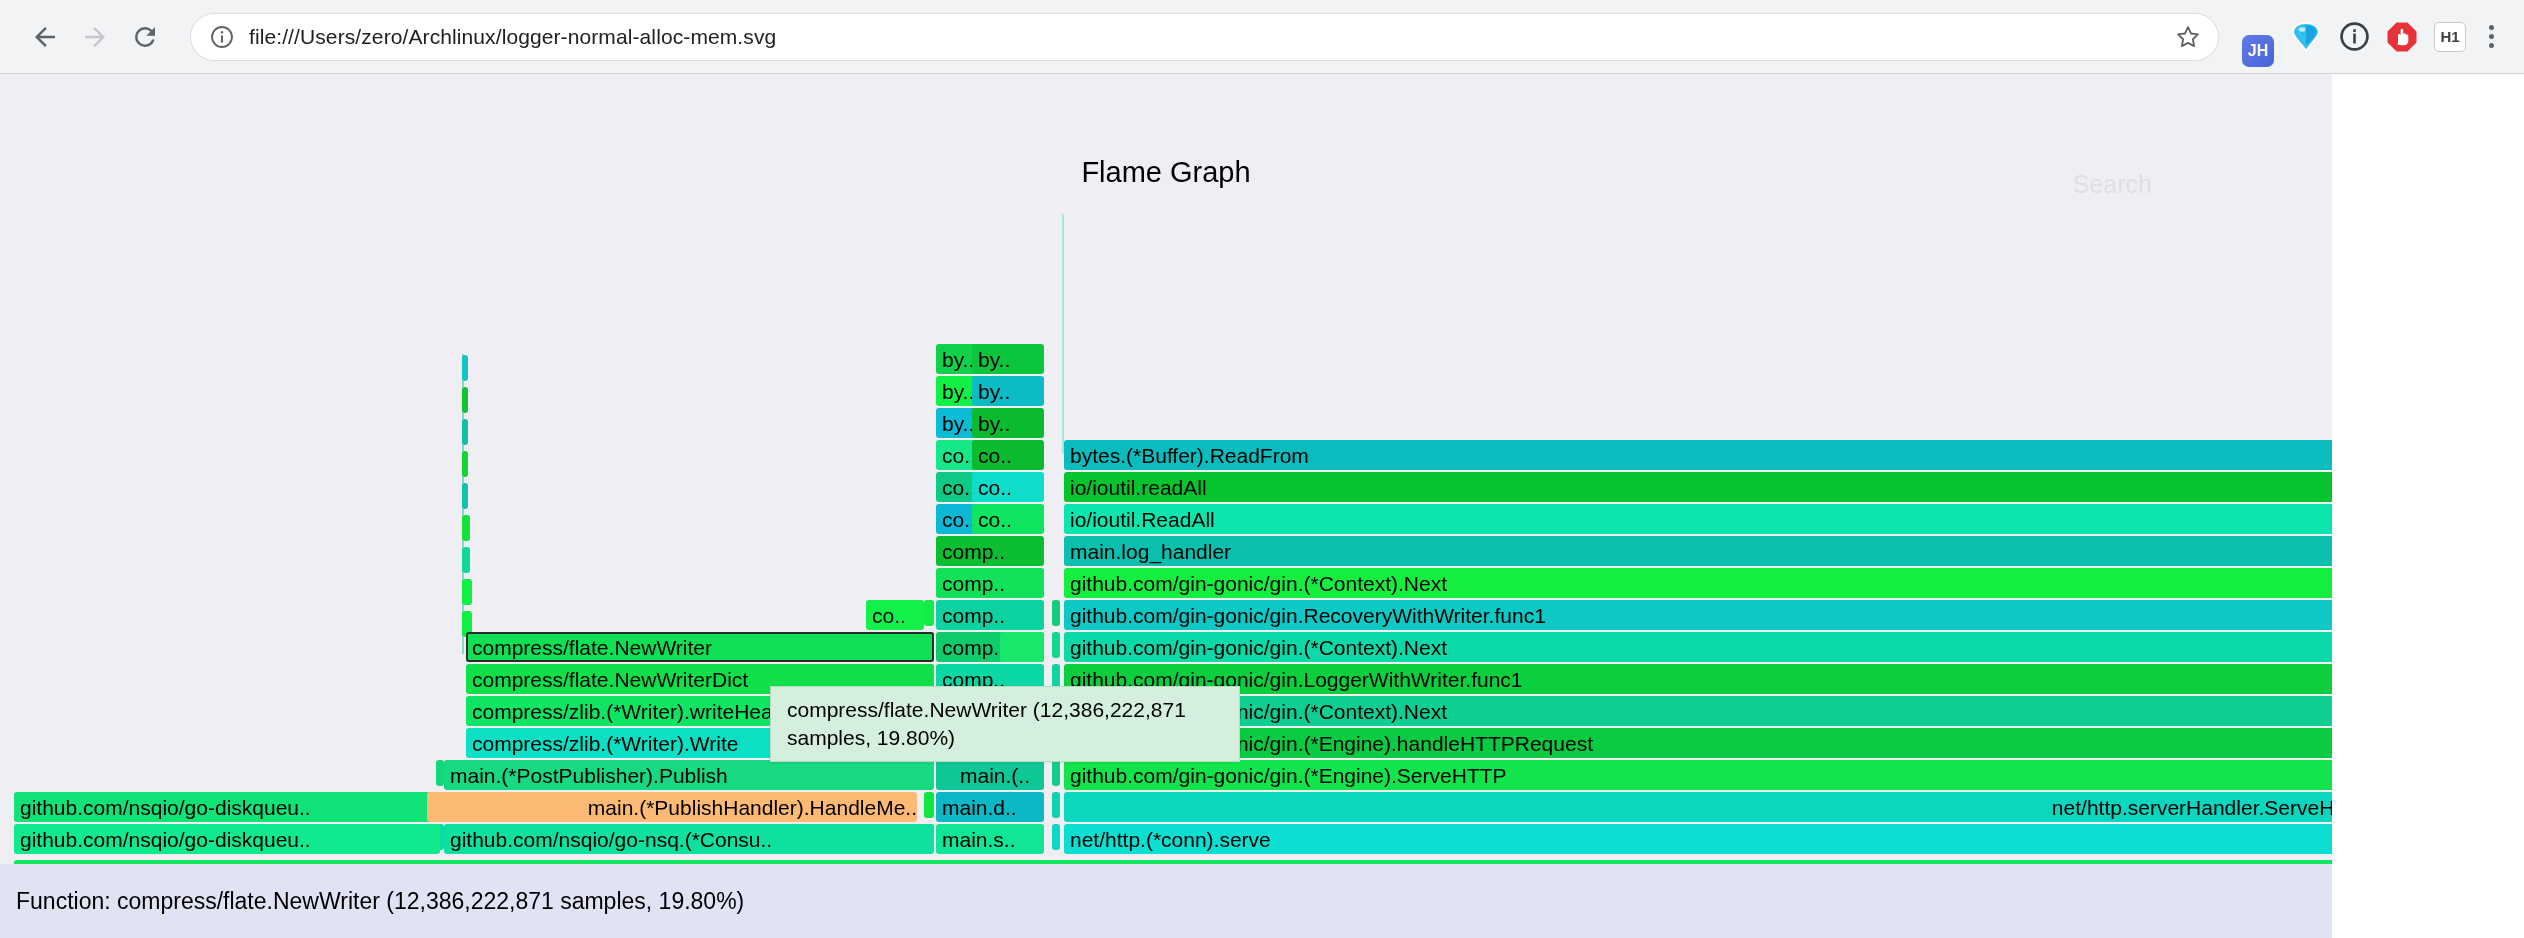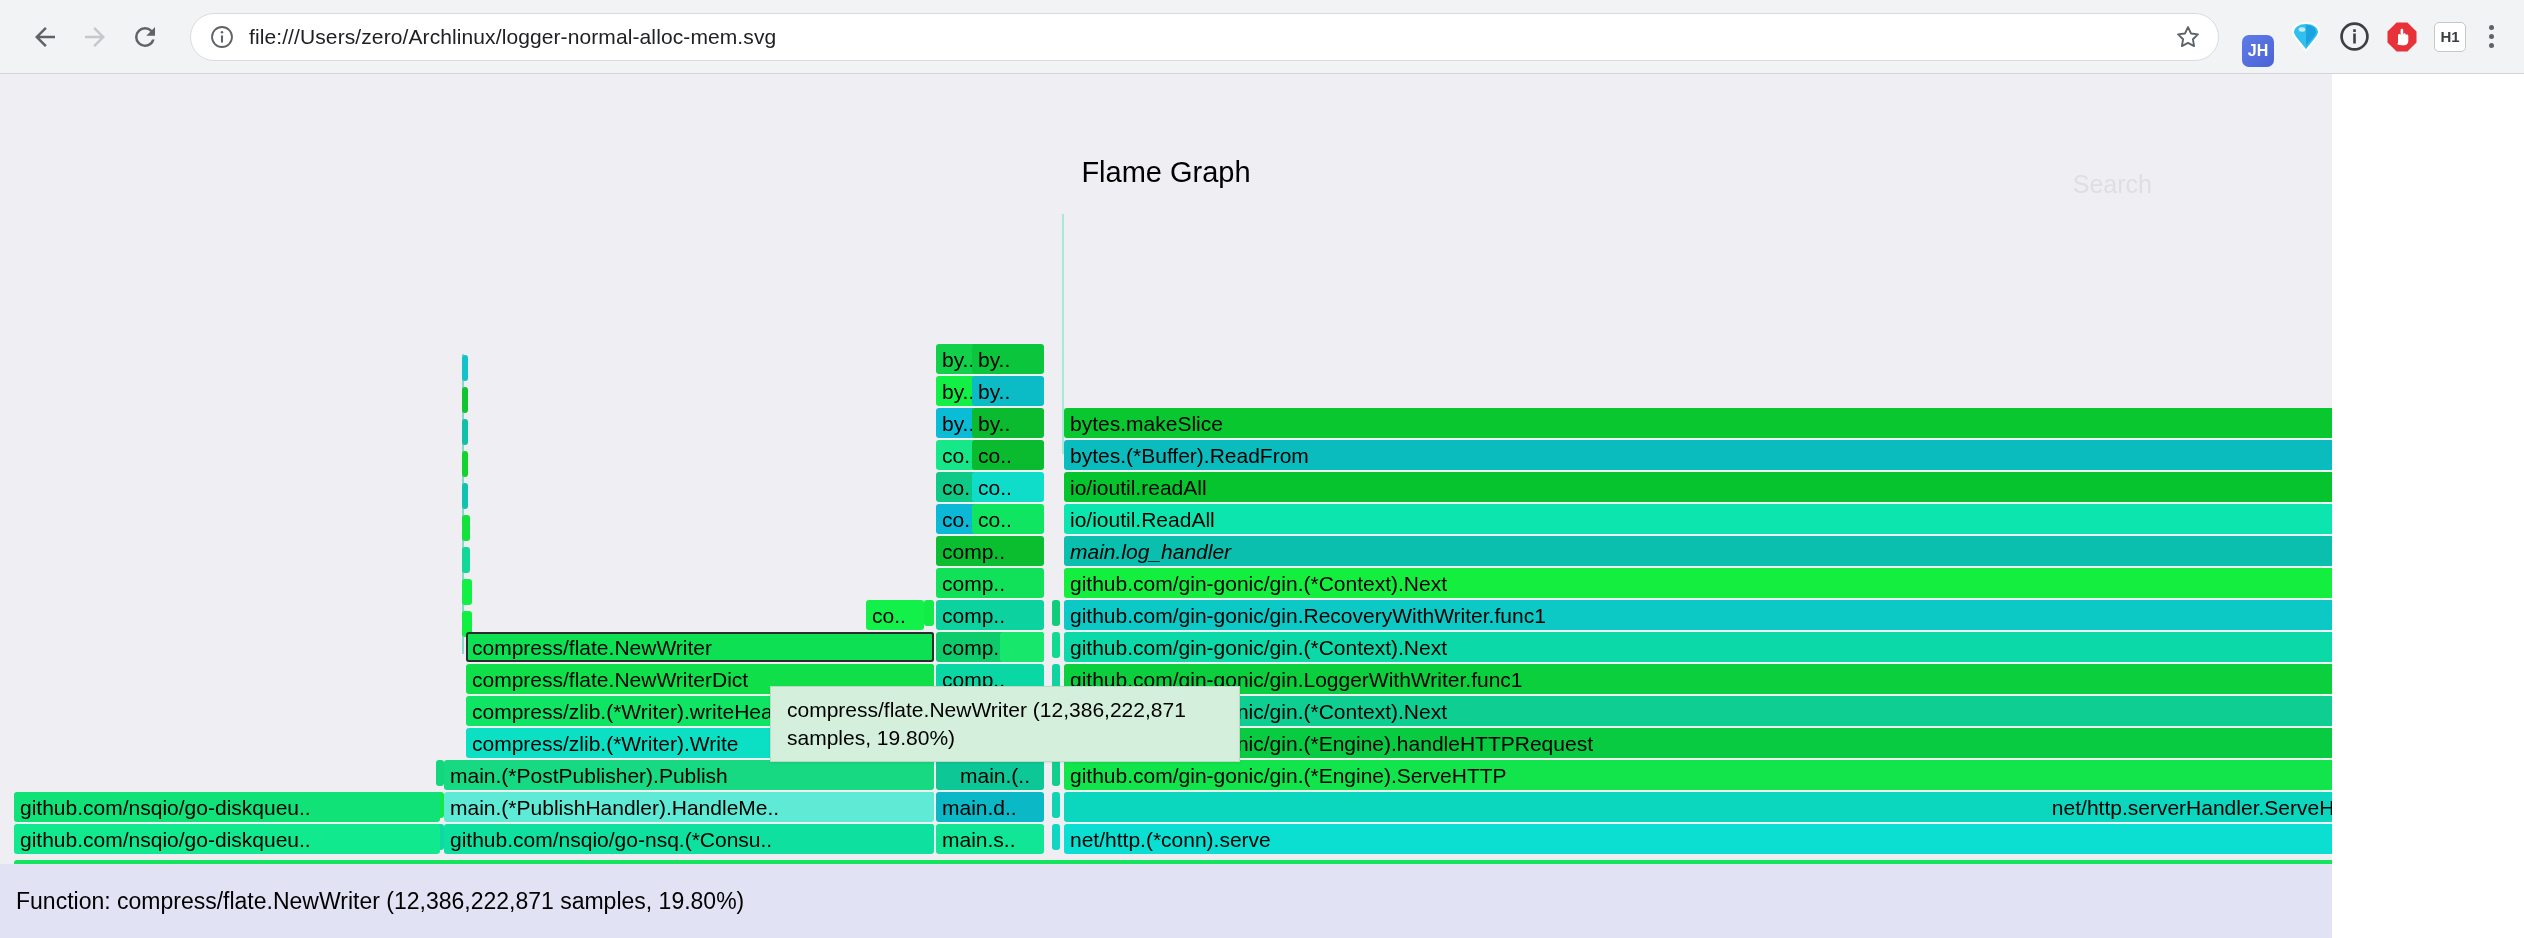--- a/index.html
+++ b/index.html
@@ -284,23 +284,20 @@
       </div>
       <div class="frame" style="left: 972px; top: 302px; width: 72px; background: rgb(11, 188, 198);">
         <span>by..</span>
       </div>
       <div class="frame" style="left: 936px; top: 334px; width: 50px; background: rgb(11, 188, 214);">
         <span>by..</span>
       </div>
       <div class="frame" style="left: 972px; top: 334px; width: 72px; background: rgb(11, 187, 47);">
         <span>by..</span>
       </div>
-      <div class="frame" style="left: 1064px; top: 334px; width: 1310px; background: rgb(9, 199, 47);">
-        <span>bytes.makeSlice</span>
-      </div>
       <div class="frame" style="left: 936px; top: 366px; width: 50px; background: rgb(22, 232, 138);">
         <span>co..</span>
       </div>
       <div class="frame" style="left: 972px; top: 366px; width: 72px; background: rgb(11, 187, 47);">
         <span>co..</span>
       </div>
       <div class="frame" style="left: 1064px; top: 366px; width: 1310px; background: rgb(11, 188, 191);">
         <span>bytes.(*Buffer).ReadFrom</span>
       </div>
       <div class="frame" style="left: 936px; top: 398px; width: 50px; background: rgb(15, 201, 135);">
@@ -317,21 +314,21 @@
       </div>
       <div class="frame" style="left: 972px; top: 430px; width: 72px; background: rgb(16, 229, 98);">
         <span>co..</span>
       </div>
       <div class="frame" style="left: 1064px; top: 430px; width: 1310px; background: rgb(12, 230, 174);">
         <span>io/ioutil.ReadAll</span>
       </div>
       <div class="frame" style="left: 936px; top: 462px; width: 108px; background: rgb(11, 190, 47);">
         <span>comp..</span>
       </div>
-      <div class="frame" style="left: 1064px; top: 462px; width: 1310px; background: rgb(11, 191, 174); font-style: italic;">
+      <div class="frame" style="left: 1064px; top: 462px; width: 1310px; background: rgb(11, 191, 174);">
         <span>main.log_handler</span>
       </div>
       <div class="frame" style="left: 936px; top: 494px; width: 108px; background: rgb(17, 225, 88);">
         <span>comp..</span>
       </div>
       <div class="frame" style="left: 1064px; top: 494px; width: 1310px; background: rgb(20, 239, 63);">
         <span>github.com/gin-gonic/gin.(*Context).Next</span>
       </div>
       <div class="frame" style="left: 866px; top: 526px; width: 58px; background: rgb(19, 240, 74);">
         <span>co..</span>
@@ -386,21 +383,21 @@
       </div>
       <div class="frame" style="left: 936px; top: 686px; width: 108px; background: rgb(14, 199, 150); padding-left: 24px;">
         <span>main.(..</span>
       </div>
       <div class="frame" style="left: 1064px; top: 686px; width: 1310px; background: rgb(18, 229, 75);">
         <span>github.com/gin-gonic/gin.(*Engine).ServeHTTP</span>
       </div>
       <div class="frame" style="left: 14px; top: 718px; width: 426px; background: rgb(17, 226, 120);">
         <span>github.com/nsqio/go-diskqueu..</span>
       </div>
-      <div class="frame" style="left: 444px; top: 718px; width: 490px; background: #5eead4;">
+      <div class="frame" style="left: 427px; top: 718px; width: 490px; background: #fdba74; justify-content: flex-end;">
         <span>main.(*PublishHandler).HandleMe..</span>
       </div>
       <div class="frame" style="left: 936px; top: 718px; width: 108px; background: rgb(11, 185, 198);">
         <span>main.d..</span>
       </div>
       <div class="frame" style="left: 1064px; top: 718px; width: 1310px; background: rgb(11, 214, 190); justify-content: flex-end;">
         <span>net/http.serverHandler.ServeHTTP</span>
       </div>
       <div class="frame" style="left: 14px; top: 750px; width: 426px; background: rgb(17, 233, 142);">
         <span>github.com/nsqio/go-diskqueu..</span>

